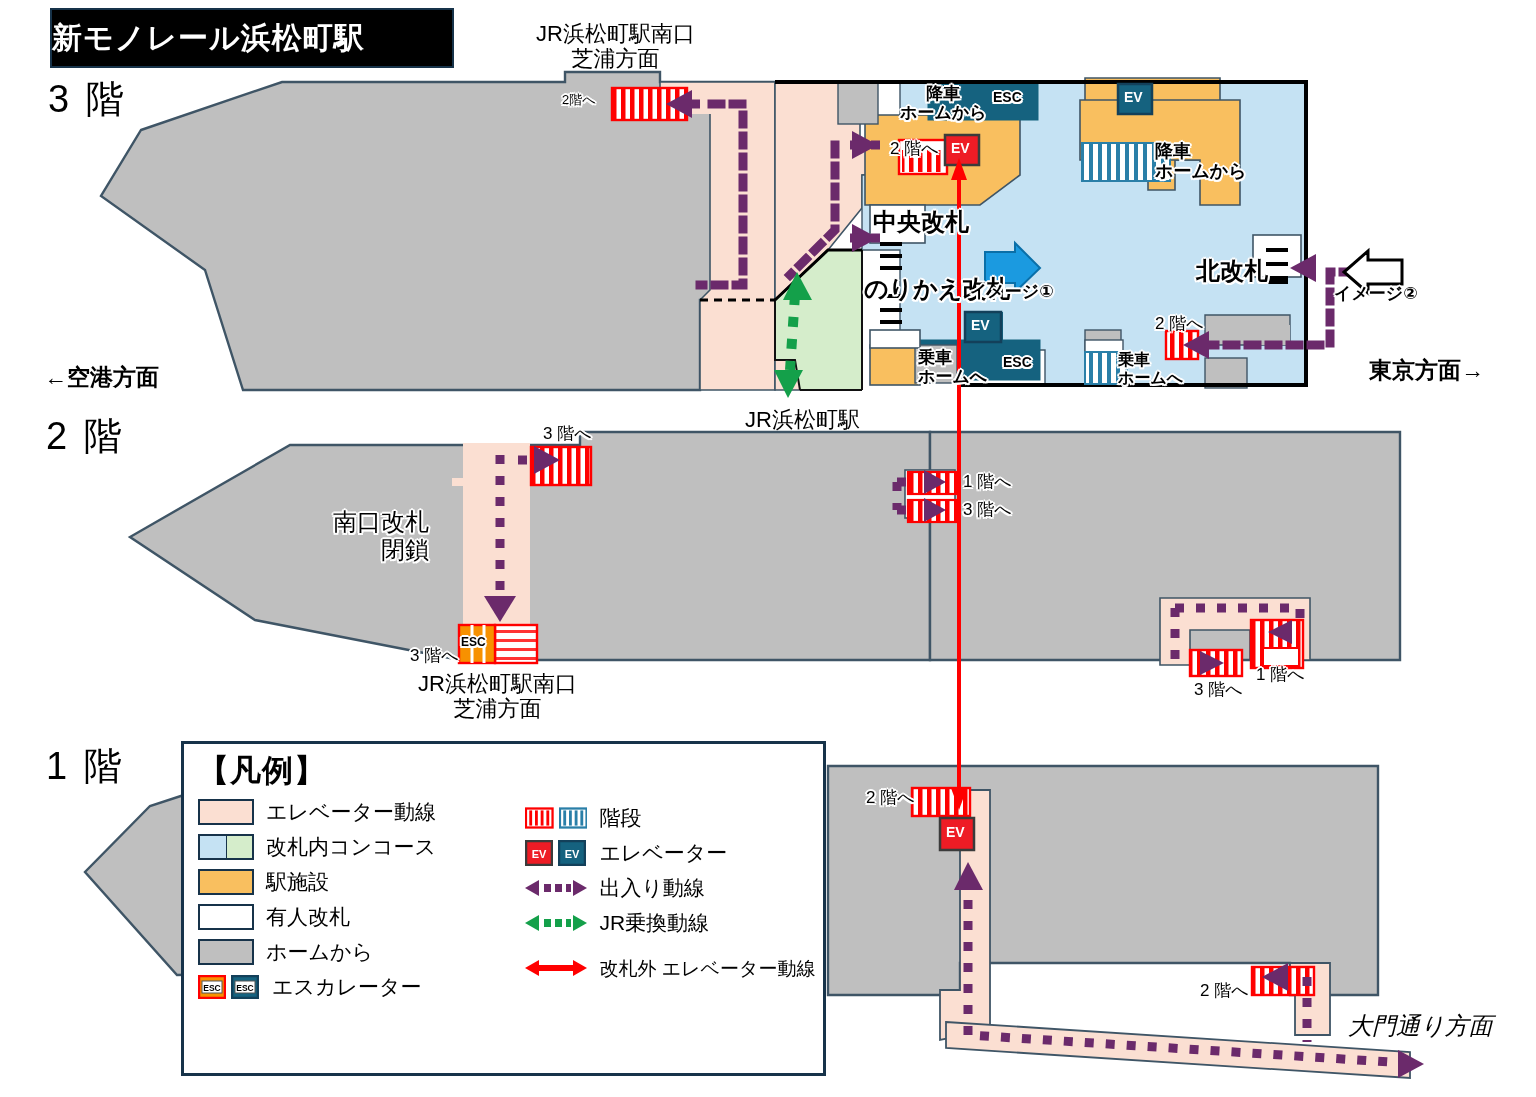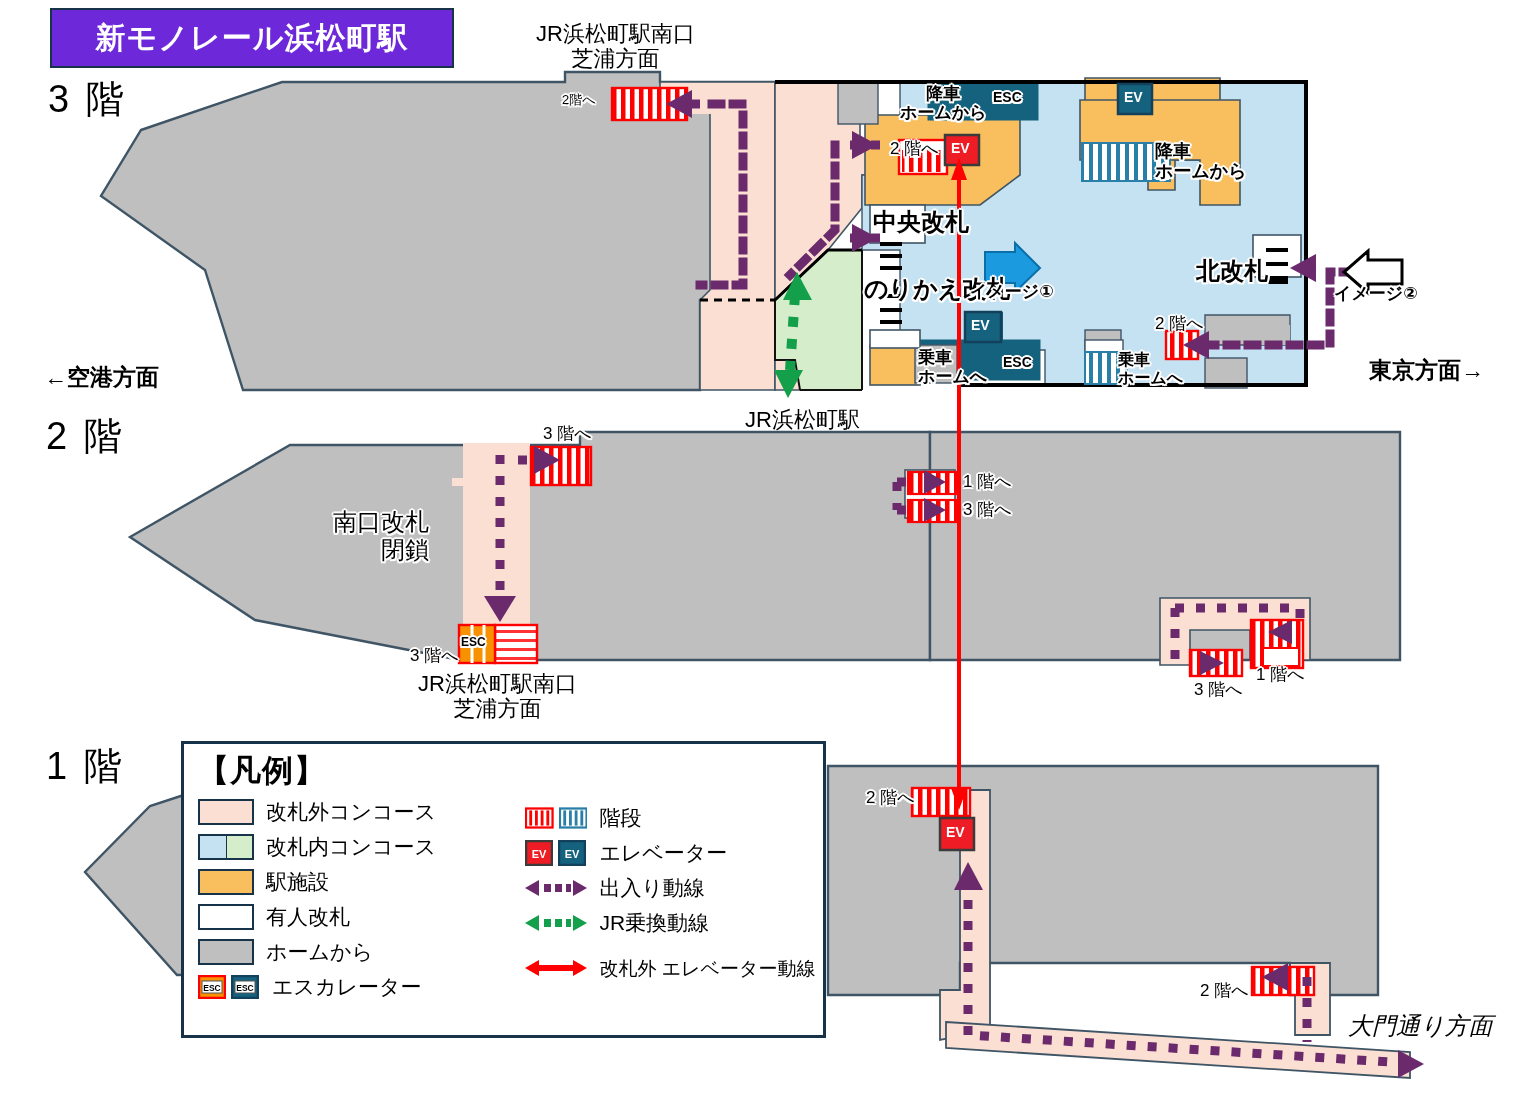--- a/index.html
+++ b/index.html
@@ -8,36 +8,36 @@
   .root{position:absolute;inset:0;}
   svg.map{position:absolute;left:0;top:0;width:1536px;height:1097px;}
 
   
   .txt{position:absolute;white-space:pre;line-height:1.12;}
   .halo{ text-shadow:
       2px 0 #fff,-2px 0 #fff,0 2px #fff,0 -2px #fff,
       1.5px 1.5px #fff,-1.5px 1.5px #fff,1.5px -1.5px #fff,-1.5px -1.5px #fff;}
 
   .title-box{position:absolute;left:50px;top:8px;width:400px;height:56px;
-     background:#6d28d9;border:2px solid #17334a;display:flex;align-items:center;
-     justify-content:center;}
+     background:#000000;border:2px solid #17334a;display:flex;align-items:center;
+     }
   .title-box span{color:#fff;font-size:30px;font-weight:bold;letter-spacing:1px;}
 
   .floor-lbl{font-size:38px;font-weight:400;letter-spacing:3px;}
   .dir-lbl{font-size:23px;font-weight:bold;}
   .place-lbl{font-size:22px;text-align:center;}
   .gate-lbl{font-size:24px;font-weight:bold;}
   .small-lbl{font-size:13px;}
   .tiny-lbl{font-size:13px;font-weight:bold;}
   .img-lbl{font-size:17px;font-weight:bold;}
   .esc-txt{font-size:11px;font-weight:bold;}
   .ev-txt{font-size:14px;font-weight:bold;}
 
   
-  .legend{position:absolute;left:181px;top:741px;width:645px;height:297px;
+  .legend{position:absolute;left:181px;top:741px;width:645px;height:335px;
      background:#fff;border:3px solid #17334a;box-sizing:border-box;}
   .legend h2{margin:0;padding:6px 0 2px 14px;font-size:31px;font-weight:bold;letter-spacing:1px;}
   .lgrid{display:flex;padding:0 0 0 14px;}
   .lcol{display:flex;flex-direction:column;}
   .lrow{display:flex;align-items:center;height:35px;}
   .lrow .lbl{font-size:21px;margin-left:12px;}
   .lrow .lbl.two{font-size:19px;line-height:1.0;}
   .sw{width:56px;height:26px;border:2px solid #17334a;box-sizing:border-box;}
   .sw2{width:56px;height:26px;border:2px solid #17334a;box-sizing:border-box;display:flex;}
   .sw2 i{flex:1;display:block;}
@@ -366,21 +366,21 @@
 <div class="txt small-lbl halo" style="left:1200px;top:981px;font-size:17px;">2 階へ</div>
 <div class="txt ev-txt" style="left:946px;top:825px;color:#fff;">EV</div>
 
 <div class="legend">
   <h2>【凡例】</h2>
   <div class="lgrid">
     <div class="lcol" style="width:330px;">
 
       <div class="lrow">
         <span class="sw" style="background:#fbdfd2;"></span>
-        <span class="lbl">改札外コンコース</span>
+        <span class="lbl">エレベーター動線</span>
       </div>
 
       <div class="lrow">
         <span class="sw2">
           <i style="background:#c5e2f3"></i>
               <i style="background:#d5edcb"></i>
         </span>
         <span class="lbl">改札内コンコース</span>
       </div>
 

